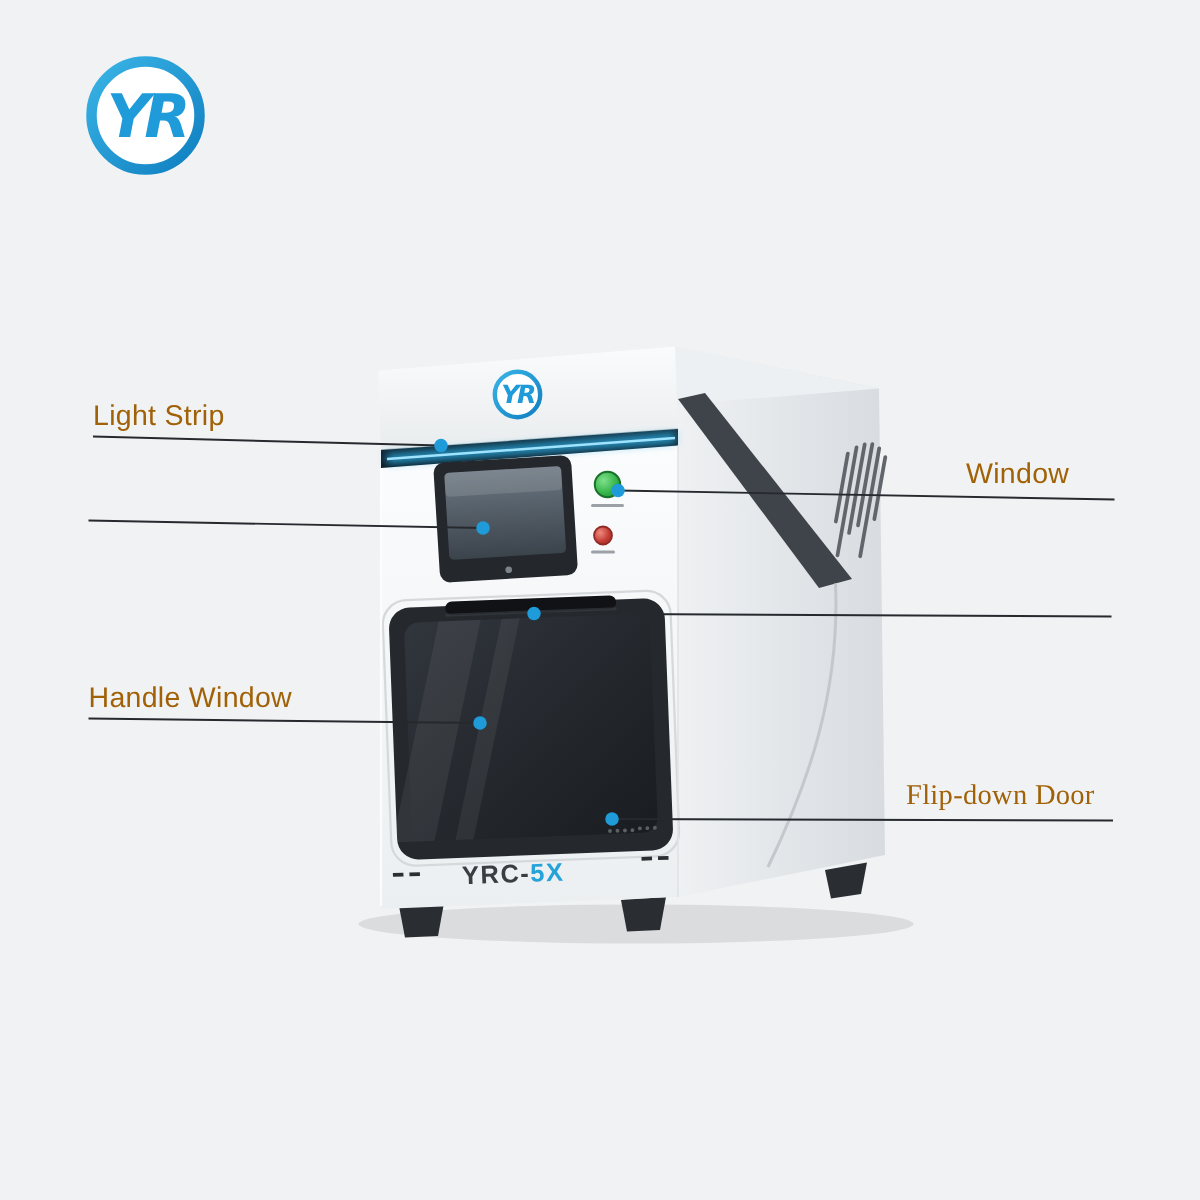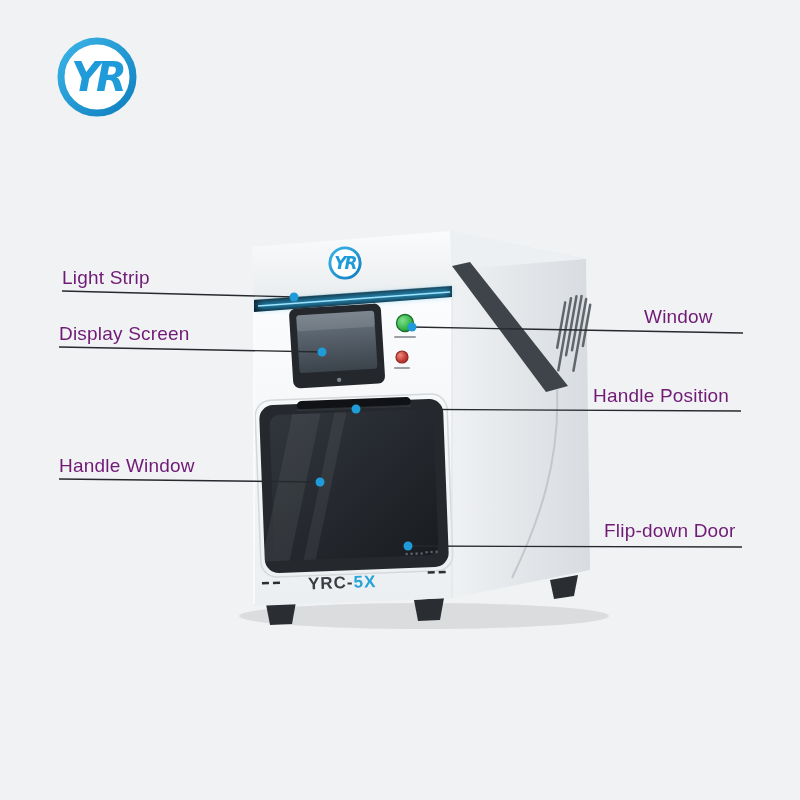--- a/index.html
+++ b/index.html
@@ -4,21 +4,21 @@
 <style>
   html,body{margin:0;padding:0;}
   .stage{
     position:relative;width:800px;height:800px;overflow:hidden;
     background:#f0f2f4;
     font-family:"Liberation Sans", sans-serif;
   }
   .callout-label{
     position:absolute;
     font-size:19px;
-    color:#701a75;
+    color:#a16207;
     letter-spacing:.2px;
     white-space:nowrap;
   }
   svg.scene{position:absolute;left:0;top:0;}
 </style>
 </head>
 <body>
 
 <div class="stage">
 
@@ -170,20 +170,18 @@
       <circle cx="320" cy="482" r="4.5"></circle>
       <circle cx="412" cy="327" r="4.5"></circle>
       <circle cx="356" cy="409" r="4.5"></circle>
       <circle cx="408" cy="546" r="4.5"></circle>
     </g>
 
     <use href="#yrlogo" transform="translate(97,77)"></use>
   </svg>
 
   <div class="callout-label" style="left:62px;top:267px;">Light Strip</div>
-  <div class="callout-label" style="left:59px;top:323px;">Display Screen</div>
   <div class="callout-label" style="left:59px;top:455px;">Handle Window</div>
 
   <div class="callout-label" style="left:644px;top:306px;">Window</div>
-  <div class="callout-label" style="left:593px;top:385px;">Handle Position</div>
-  <div class="callout-label" style="left:604px;top:520px;">Flip-down Door</div>
+  <div class="callout-label" style="left:604px;top:520px;font-family:Liberation Serif, serif;">Flip-down Door</div>
 
 </div>
 
 </body></html>

